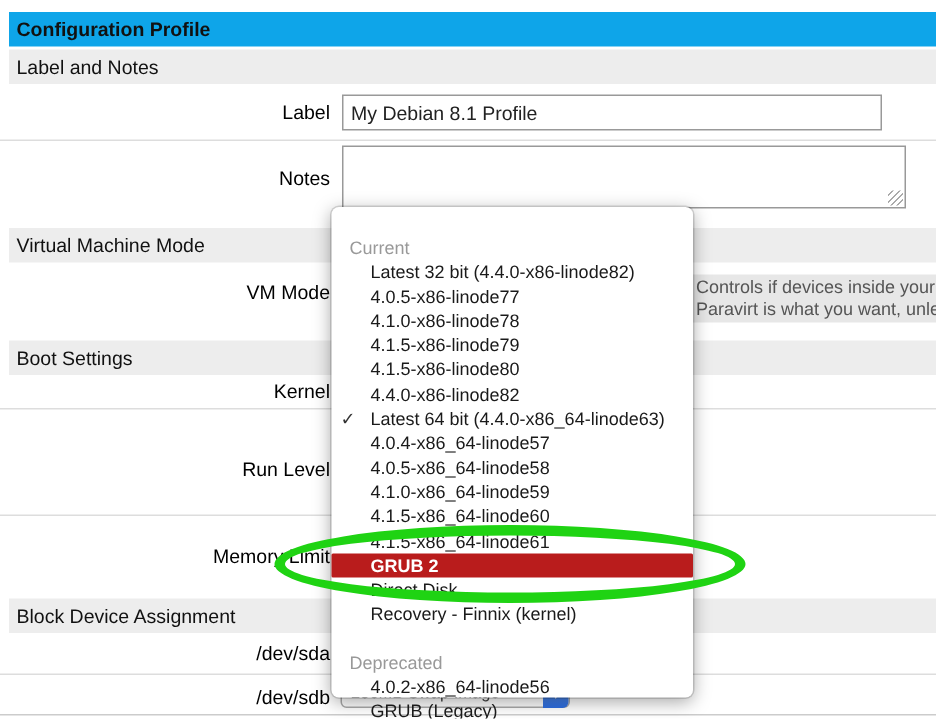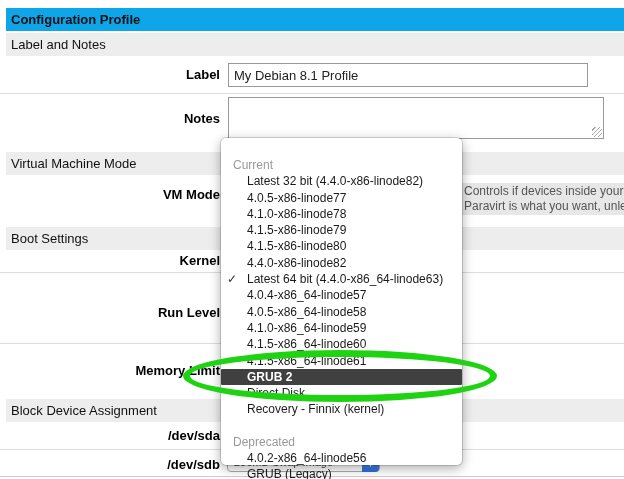--- a/index.html
+++ b/index.html
@@ -8,21 +8,21 @@
     position:relative; overflow:hidden; background:#fff;
     font-family:"Liberation Sans", sans-serif; color:#000;
   }
   .abs { position:absolute; }
   .section-bar {
     left:6px; width:618px; height:23px; background:#ededed;
     font-size:13px; line-height:23px; padding-left:5px; color:#111;
   }
   .section-bar.dark { background:#0ea5e9; font-weight:bold; }
   .field-label {
-    left:0; width:220px; text-align:right; font-weight:bold;
+    left:0; width:220px; text-align:right; font-weight:normal;
     font-size:13px; color:#000; white-space:nowrap;
   }
   .divider { left:0; width:624px; height:1px; background:#ddd; }
   .text-input {
     border:1px solid #999; background:#fff; font-family:"Liberation Sans",sans-serif;
     font-size:13px; color:#222; padding:0 5px; outline:none;
   }
   .notes-area { border:1px solid #999; background:#fff; }
   .resize-grip {
     position:absolute; right:1px; bottom:1px; width:10px; height:10px;
@@ -36,21 +36,21 @@
   .menu {
     left:221px; top:138px; width:241px; height:327px; background:#fff;
     border-radius:5px; z-index:20; padding-top:3px;
     box-shadow:0 3px 12px rgba(0,0,0,.35), 0 0 0 1px rgba(0,0,0,.14);
   }
   .menu-row {
     height:16.3px; line-height:16.3px; font-size:12px; color:#1a1a1a;
     padding-left:26px; white-space:nowrap; position:relative;
   }
   .menu-row.group-header { color:#999; padding-left:12px;margin-top:16px; }
-  .menu-row.selected-row { background:#404040; color:#fff; font-weight:bold; border-radius:1px; }
+  .menu-row.selected-row { background:#b91c1c; color:#fff; font-weight:bold; border-radius:1px; }
   .menu-check {
     position:absolute; left:6px; top:0; width:18px; font-size:12px; color:#333;
   }
   
   .swap-select {
     left:227px; top:452px; width:153px; height:20px; background:#fff;
     border:1px solid #aaa; border-radius:4px; z-index:5;
     font-size:11px; color:#444; line-height:18px; padding-left:6px; white-space:nowrap;
   }
   .swap-btn {

